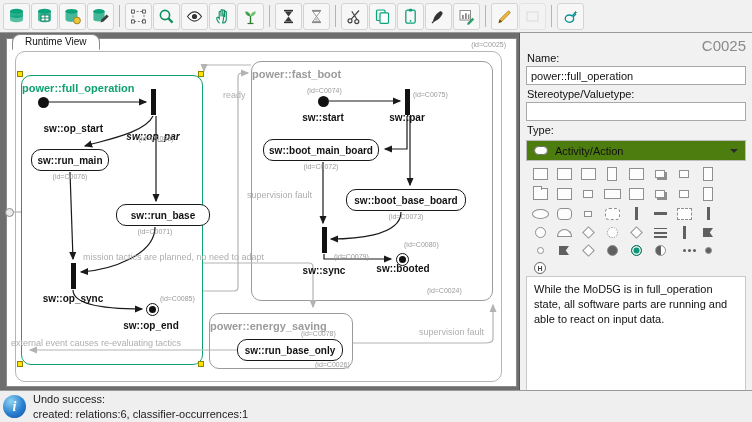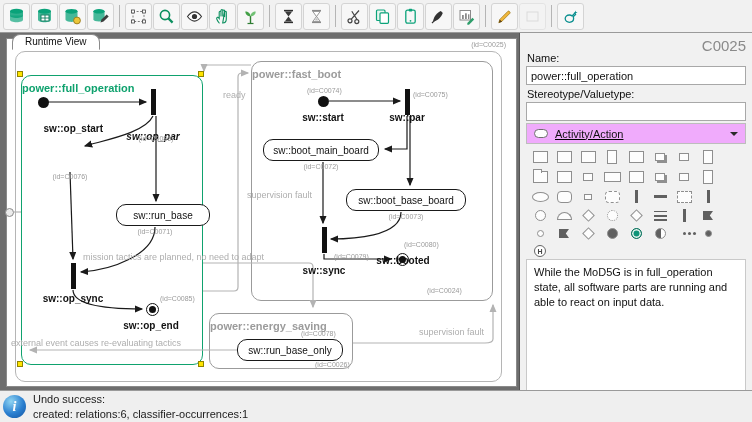--- a/index.html
+++ b/index.html
@@ -38,21 +38,21 @@
   .sm-frame {
     position:absolute; left:8px; top:12px; width:487px; height:331px;
     border:1px solid #b5b5b5; border-radius:10px; z-index:1;
   }
   .container { position:absolute; border-radius:10px; z-index:2; background:transparent; }
   .c-title { position:absolute; left:0; right:0; top:6px; text-align:left; font-weight:bold; font-size:11px; white-space:nowrap; }
   .wires { position:absolute; left:0; top:0; z-index:3; pointer-events:none; }
   .state {
     position:absolute; border:1.3px solid #1a1a1a; border-radius:10px; background:#fff;
     display:flex; align-items:center; justify-content:center;
-    font-size:10px; font-weight:normal; color:#111; z-index:4; white-space:nowrap;
+    font-size:10px; font-weight:bold; color:#111; z-index:4; white-space:nowrap;
   }
   .bar   { position:absolute; width:5px; height:26px; background:#111; z-index:4; }
   .dot   { position:absolute; width:11px; height:11px; border-radius:50%; background:#111; z-index:4; }
   .final { position:absolute; width:13px; height:13px; border:1.3px solid #111; border-radius:50%;
            background:#fff; display:flex; align-items:center; justify-content:center; z-index:4; }
   .final::after { content:""; width:7px; height:7px; border-radius:50%; background:#111; }
   .nlabel { position:absolute; font-size:10px; font-weight:bold; color:#111; text-align:center; white-space:nowrap; z-index:4; }
   .nid    { position:absolute; font-size:7px; color:#9a9a9a; white-space:nowrap; text-align:center; z-index:4; }
   .tlabel { position:absolute; font-size:9px; color:#aeaeae; white-space:nowrap; z-index:4; }
   .handle { position:absolute; width:6px; height:6px; background:#ffe400; border:1px solid #8f8400; z-index:6; }
@@ -64,22 +64,22 @@
     background:#f1f1f1; border-left:1px solid #555;
     display:flex; flex-direction:column; padding:4px 6px 0 6px;
   }
   .props-id { text-align:right; font-size:15px; color:#8a8a8a; height:12px; }
   .plabel { font-size:11px; color:#111; margin:3px 0 2px 1px; }
   .pinput {
     width:100%; height:19px; border:1px solid #a8a8a8; background:#fff;
     font-family:"Liberation Sans", sans-serif; font-size:11px; padding:0 4px; color:#111;
   }
   .type-bar {
-    margin-top:2px; height:21px; border:1px solid #bdbdbd; background:#f0abfc;
-    display:flex; align-items:center; padding:0 7px; gap:7px;text-decoration:underline;
+    margin-top:2px; height:21px; border:1px solid #bdbdbd; background:#4d7c0f;
+    display:flex; align-items:center; padding:0 7px; gap:7px;
   }
   .type-ico { width:14px; height:9px; border:1px solid #6f6f6f; border-radius:5px; background:#fdfdfd; flex:0 0 14px; }
   .type-lbl { flex:1; font-size:11px; color:#111; }
   .chev { width:0; height:0; border:4px solid transparent; border-top-color:#2a2a2a; margin-top:4px; }
   .palette {
     margin-top:4px; display:grid; grid-template-columns:repeat(8, 24px);
     row-gap:6px; justify-items:center; align-items:center; padding:2px 0 2px 2px;
   }
   .pi { width:15px; height:12px; border:1px solid #8f8f8f; background:#fdfdfd; display:inline-block; position:relative; }
   .pi.tall { width:10px; height:14px; }
@@ -334,20 +334,21 @@
           <path d="M346,304 H478 Q486,304 486,300 V266"></path>
         </g>
         <path d="M7,173 H14" stroke="#b3b3b3" stroke-width="1.2" fill="none"></path>
       </svg>
 
       <div class="dot" style="left:31px; top:58px;"></div>
       <div class="nlabel" style="left:20px; top:84px; width:76px;text-align:right;">sw::op_start</div>
       <div class="bar" style="left:144px; top:50px;"></div>
       <div class="nlabel" style="left:110px; top:92px; width:72px;font-style:italic;">sw::op_par</div>
       <div class="nid" style="left:116px; top:96px; width:66px;">(id=C0086)</div>
+      <div class="state" style="left:24px; top:110px; width:78px; height:22px;">sw::run_main</div>
       <div class="nid" style="left:24px; top:134px; width:78px;">(id=C0076)</div>
       <div class="state" style="left:109px; top:165px; width:94px; height:22px;">sw::run_base</div>
       <div class="nid" style="left:109px; top:189px; width:78px;">(id=C0071)</div>
       <div class="bar" style="left:64px; top:224px;"></div>
       <div class="nlabel" style="left:28px; top:254px; width:76px;">sw::op_sync</div>
       <div class="final" style="left:139px; top:264px;"></div>
       <div class="nid" style="left:153px; top:256px;">(id=C0085)</div>
       <div class="nlabel" style="left:106px; top:281px; width:76px;">sw::op_end</div>
 
       <div class="dot" style="left:311px; top:57px;"></div>
@@ -358,21 +359,21 @@
       <div class="nlabel" style="left:364px; top:73px; width:72px;">sw::par</div>
       <div class="state" style="left:256px; top:100px; width:116px; height:22px;">sw::boot_main_board</div>
       <div class="nid" style="left:256px; top:124px; width:116px;">(id=C0072)</div>
       <div class="state" style="left:339px; top:150px; width:120px; height:22px;">sw::boot_base_board</div>
       <div class="nid" style="left:339px; top:174px; width:120px;">(id=C0073)</div>
       <div class="bar" style="left:315px; top:188px;"></div>
       <div class="nid" style="left:327px; top:214px;">(id=C0079)</div>
       <div class="nlabel" style="left:279px; top:226px; width:76px;">sw::sync</div>
       <div class="final" style="left:389px; top:214px;"></div>
       <div class="nid" style="left:397px; top:202px;">(id=C0080)</div>
-      <div class="nlabel" style="left:358px; top:216px; width:76px;">sw::booted</div>
+      <div class="nlabel" style="left:358px; top:224px; width:76px;">sw::booted</div>
       <div class="nid" style="left:420px; top:248px;">(id=C0024)</div>
 
       <div class="state" style="left:230px; top:300px; width:106px; height:22px;">sw::run_base_only</div>
       <div class="nid" style="left:294px; top:291px;">(id=C0078)</div>
       <div class="nid" style="left:308px; top:322px;">(id=C0026)</div>
 
       <div class="tlabel" style="left:216px; top:15px;margin-top:36px;">ready</div>
       <div class="tlabel" style="left:240px; top:151px;">supervision fault</div>
       <div class="tlabel" style="left:4px; top:299px;">external event causes re-evaluating tactics</div>
       <div class="tlabel" style="left:76px; top:213px;">mission tactics are planned, no need to adapt</div>
@@ -384,20 +385,21 @@
       <div class="handle" style="left:191px; top:322px;"></div>
       <div class="port" style="left:-2px; top:169px;"></div>
     </div>
 
     <div class="props">
       <div class="props-id">C0025</div>
       <div class="plabel">Name:</div>
       <input class="pinput" type="text" value="power::full_operation" style="">
       <div class="plabel">Stereotype/Valuetype:</div>
       <input class="pinput" type="text" value="" style="">
+      <div class="plabel">Type:</div>
       <div class="type-bar">
         <span class="type-ico"></span>
         <span class="type-lbl">Activity/Action</span>
         <span class="chev"></span>
       </div>
       <div class="palette">
         <span class="pi"></span>
         <span class="pi"></span>
         <span class="pi"></span>
         <span class="pi tall"></span>

